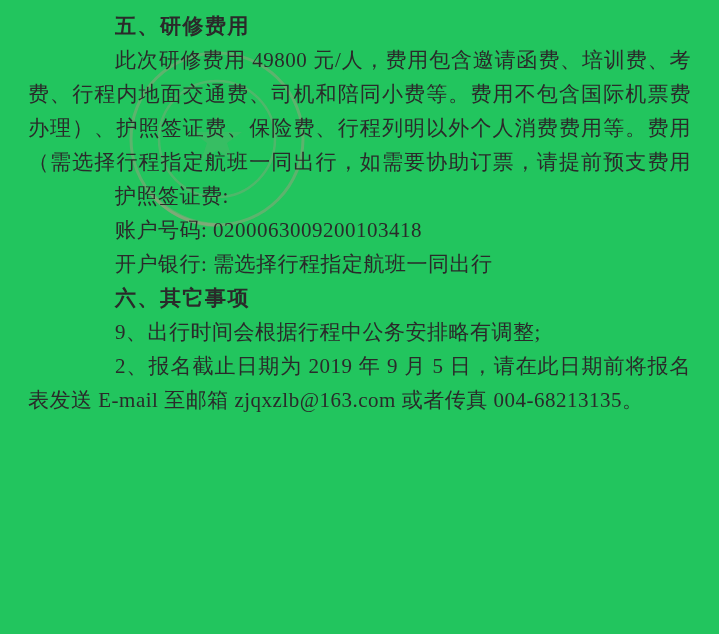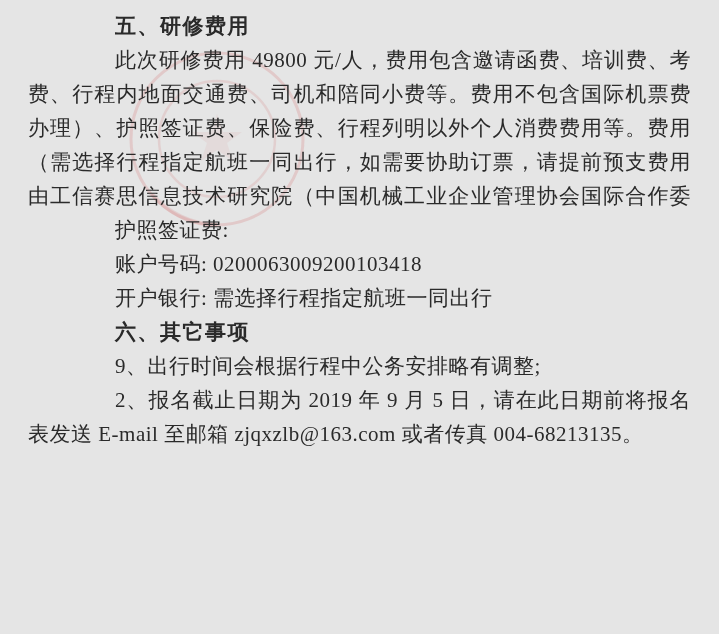--- a/index.html
+++ b/index.html
@@ -4,21 +4,21 @@
 <style>
   html, body {
     margin: 0;
     padding: 0;
     background: #ffffff;
   }
   .page {
     position: relative;
     width: 719px;
     height: 634px;
-    background: #e5e5e5;
+    background: #22c55e;
     overflow: hidden;
     font-family: "Liberation Serif", "DejaVu Serif", serif;
   }
   .seal {
     position: absolute;
     left: 122px;
     top: 44px;
     width: 190px;
     height: 190px;
     z-index: 1;
@@ -66,21 +66,20 @@
     <path d="M 30 150 A 86 86 0 0 0 95 181" fill="none" stroke="#d98f8f" stroke-width="4" opacity="0.28"></path>
     <path d="M 95 70 L 101 88 L 120 88 L 105 99 L 111 117 L 95 106 L 79 117 L 85 99 L 70 88 L 89 88 Z" fill="#d98f8f" opacity="0.12"></path>
   </svg>
 
   <div class="doc">
       <div class="line indent bold">五、研修费用</div>
       <div class="line indent justify">此次研修费用 49800 元/人，费用包含邀请函费、培训费、考察费、</div>
       <div class="line justify">费、行程内地面交通费、司机和陪同小费等。费用不包含国际机票费</div>
       <div class="line justify">办理）、护照签证费、保险费、行程列明以外个人消费费用等。费用</div>
       <div class="line justify">（需选择行程指定航班一同出行，如需要协助订票，请提前预支费用</div>
-      <div class="line justify">由工信赛思信息技术研究院（中国机械工业企业管理协会国际合作委</div>
       <div class="line indent">护照签证费:</div>
       <div class="line indent">账户号码: 0200063009200103418</div>
       <div class="line indent">开户银行: 需选择行程指定航班一同出行</div>
       <div class="line indent bold">六、其它事项</div>
       <div class="line indent">9、出行时间会根据行程中公务安排略有调整;</div>
       <div class="line indent justify">2、报名截止日期为 2019 年 9 月 5 日，请在此日期前将报名回执</div>
       <div class="line">表发送 E-mail 至邮箱 zjqxzlb@163.com 或者传真 004-68213135。</div>
     </div>
 
 </div>

